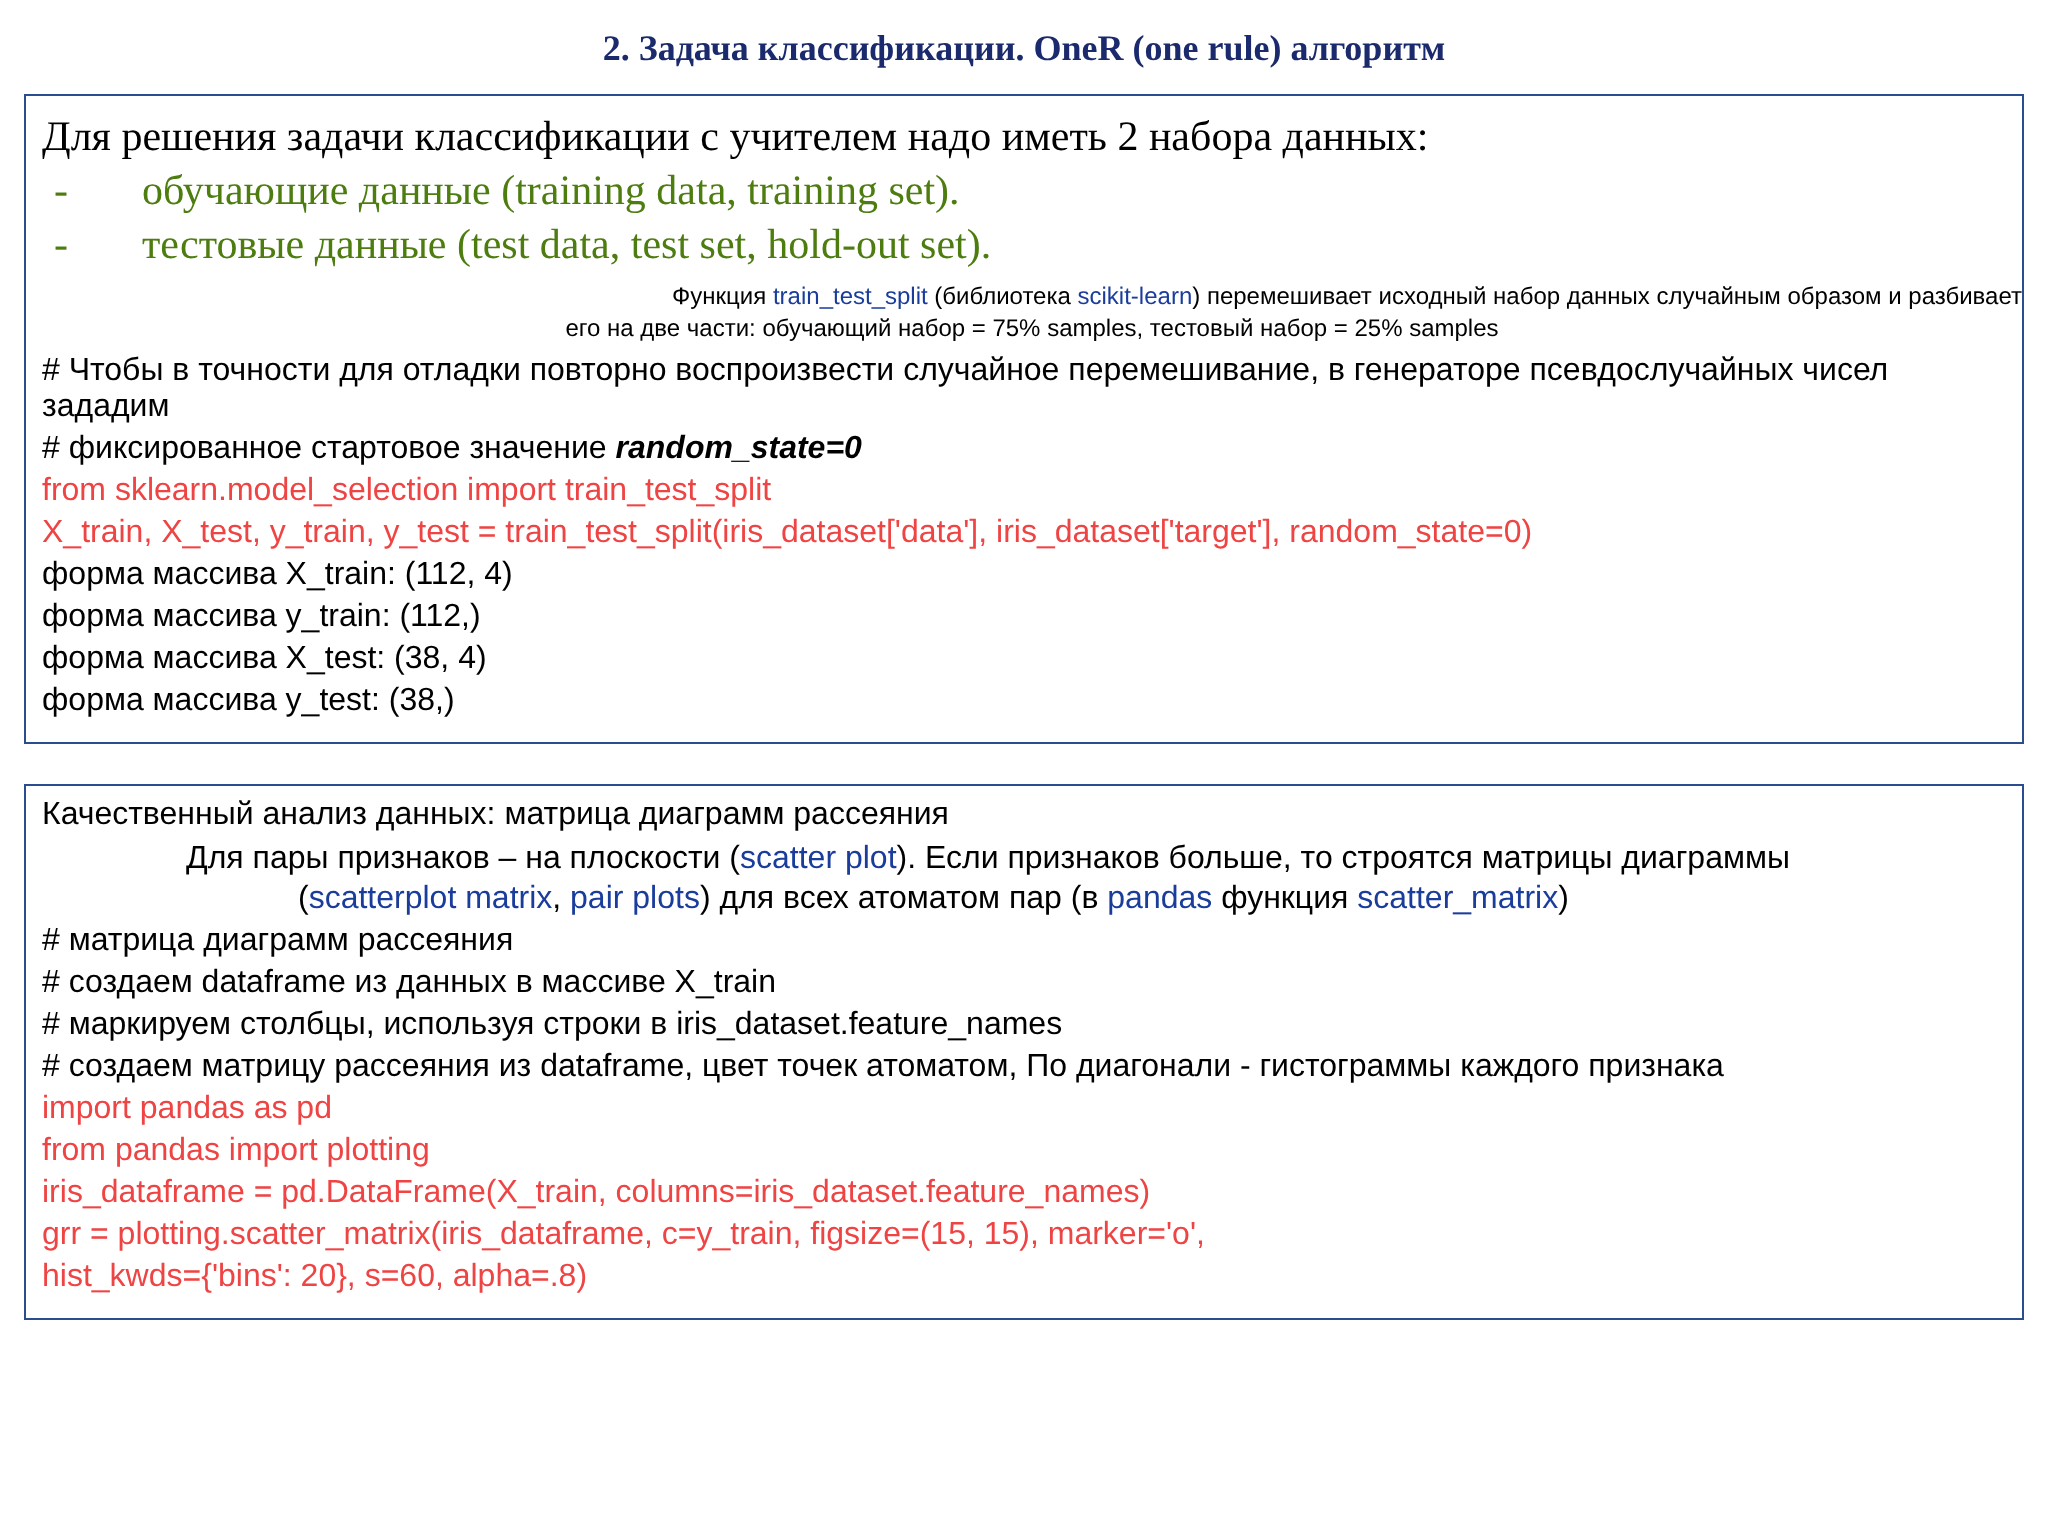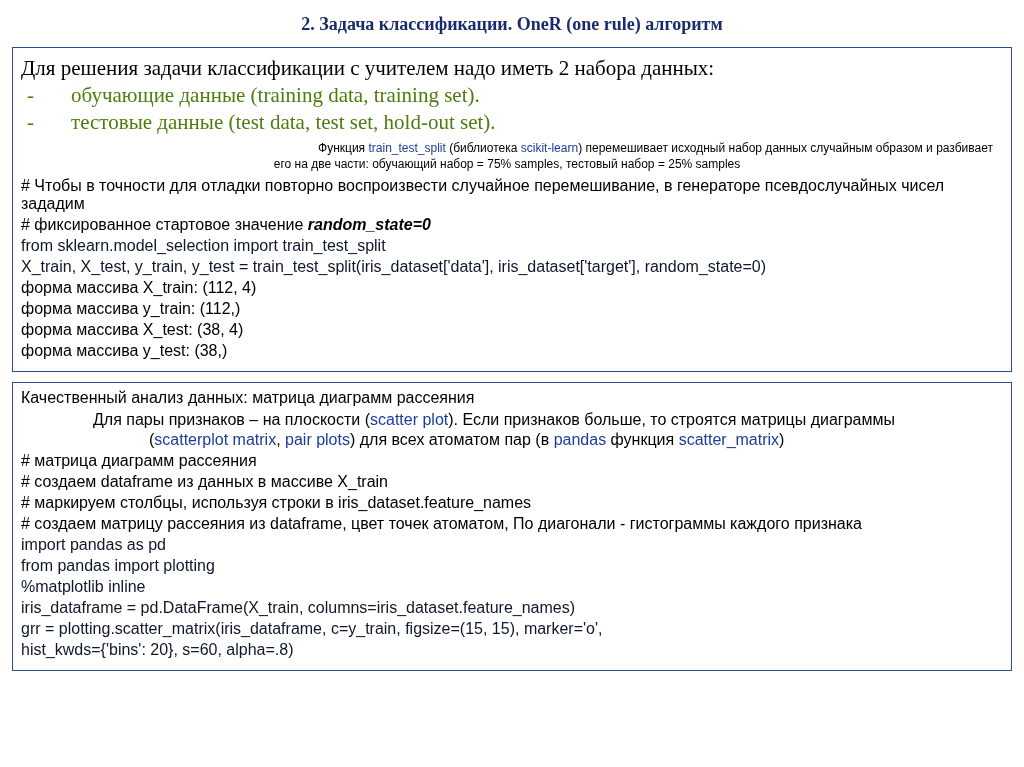--- a/index.html
+++ b/index.html
@@ -13,22 +13,22 @@
   .page-title {
     font-family: "Times New Roman", serif;
     font-size: 18px;
     font-weight: bold;
     color: #1a2a6c;
     text-align: center;
     margin: 6px 0 12px 0;
   }
   .panel {
     border: 1px solid #2a4d8f;
-    padding: 4px 18px 8px 8px;
-    margin-bottom: 10px;
+    padding: 4px 0 8px 8px;
+    margin-bottom: 20px;
   }
   .intro {
     font-family: "Times New Roman", serif;
     font-size: 21px;
     color: #000;
     margin: 4px 0 2px 0;
   }
   .bullet {
     font-family: "Times New Roman", serif;
     font-size: 21px;
@@ -50,21 +50,21 @@
     color: #000;
     margin: 0 0 6px 0;
     text-align: center;
   }
   .code-line, .text-line {
     font-family: Arial, sans-serif;
     font-size: 16px;
     margin: 3px 0;
     color: #000;
   }
-  .red { color: #0f172a; }
+  .red { color: #ef4444; }
   .blue-link { color: #1a3d9c; }
   .italic { font-style: italic; }
   .bold { font-weight: bold; }
   .heading2 {
     font-family: Arial, sans-serif;
     font-size: 16px;
     color: #000;
     margin: 2px 0 4px 0;
   }
   .sub-note {
@@ -108,17 +108,16 @@
   </div>
   <div class="sub-note" style="margin-left:128px;">
     <span>(</span><span class="blue-link">scatterplot matrix</span><span>, </span><span class="blue-link">pair plots</span><span>) для всех атоматом пар (в </span><span class="blue-link">pandas</span><span> функция </span><span class="blue-link">scatter_matrix</span><span>)</span>
   </div>
   <div class="text-line"># матрица диаграмм рассеяния</div>
   <div class="text-line"># создаем dataframe из данных в массиве X_train</div>
   <div class="text-line"># маркируем столбцы, используя строки в iris_dataset.feature_names</div>
   <div class="text-line"># создаем матрицу рассеяния из dataframe, цвет точек атоматом, По диагонали - гистограммы каждого признака</div>
   <div class="code-line red">import pandas as pd</div>
   <div class="code-line red">from pandas import plotting</div>
-  <div class="code-line red">%matplotlib inline</div>
   <div class="code-line red">iris_dataframe = pd.DataFrame(X_train, columns=iris_dataset.feature_names)</div>
   <div class="code-line red">grr = plotting.scatter_matrix(iris_dataframe, c=y_train, figsize=(15, 15), marker='o',</div>
   <div class="code-line red">hist_kwds={'bins': 20}, s=60, alpha=.8)</div>
 </div>
 
 </body></html>

